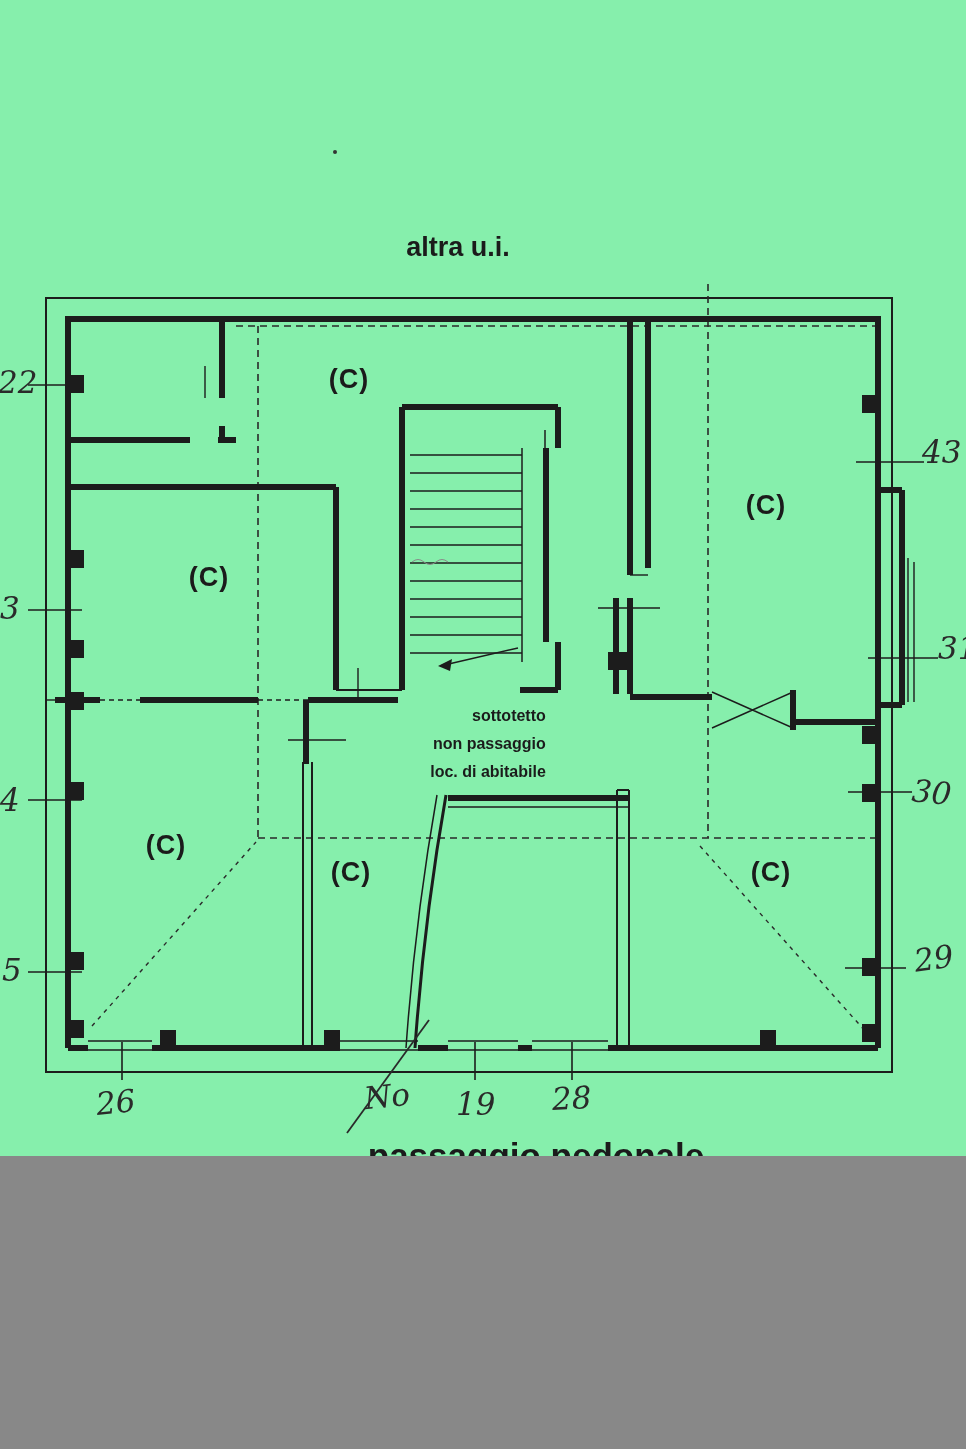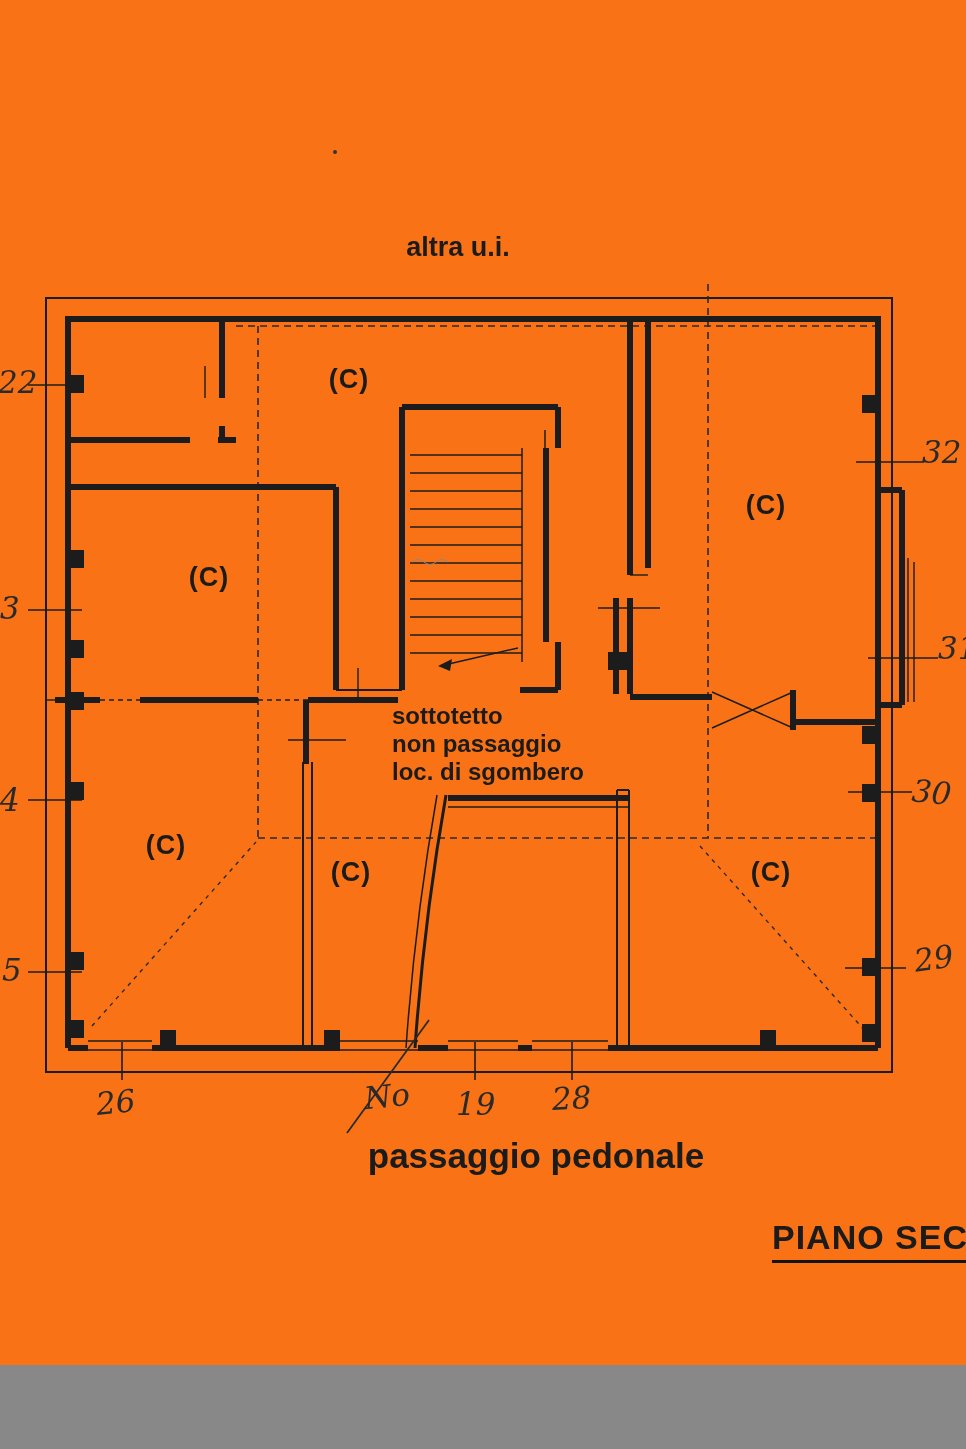--- a/index.html
+++ b/index.html
@@ -1,29 +1,29 @@
 <!DOCTYPE html>
 <html><head>
 <meta charset="utf-8">
 <style>
   html,body{margin:0;padding:0;background:#888;}
   .canvas{
     position:relative;
-    width:966px;height:1365px;
-    background:#f97316;
+    width:966px;height:1156px;
+    background:#86efac;
     overflow:hidden;
     font-family:"Liberation Sans",sans-serif;
     color:#1b1b1b;
   }
   .canvas svg{position:absolute;left:0;top:0;}
   .lbl{position:absolute;white-space:nowrap;}
   .center-x{transform:translateX(-50%);}
   .top-label{font-size:27px;font-weight:bold;}
   .c-mark{font-size:27px;font-weight:bold;letter-spacing:1px;}
-  .note{position:absolute;text-align:left;font-size:24px;font-weight:bold;line-height:28px;transform:translateX(-50%);}
+  .note{position:absolute;text-align:right;font-size:16px;font-weight:bold;line-height:28px;transform:translateX(-50%);}
   .bottom-label{font-size:35px;font-weight:bold;}
   .plan-title{
     position:absolute;font-size:34px;font-weight:bold;letter-spacing:1px;
     padding-bottom:3px;border-bottom:3px solid #141414;white-space:nowrap;
   }
   .hand{
     position:absolute;font-family:"DejaVu Serif",serif;font-style:italic;
     font-size:31px;color:#2a2a2a;white-space:nowrap;
   }
   .spec-dot{position:absolute;width:4px;height:4px;border-radius:50%;background:#333;}
@@ -164,33 +164,33 @@
   <div class="lbl c-mark center-x" style="left:349px;top:364px">(C)</div>
   <div class="lbl c-mark center-x" style="left:209px;top:562px">(C)</div>
   <div class="lbl c-mark center-x" style="left:766px;top:490px">(C)</div>
   <div class="lbl c-mark center-x" style="left:166px;top:830px">(C)</div>
   <div class="lbl c-mark center-x" style="left:351px;top:857px">(C)</div>
   <div class="lbl c-mark center-x" style="left:771px;top:857px">(C)</div>
 
   <div class="note" style="left:488px;top:702px">
     <div>sottotetto</div>
     <div>non passaggio</div>
-    <div>loc. di sgombero</div>
+    <div>loc. di abitabile</div>
   </div>
 
   <div class="lbl bottom-label center-x" style="left:536px;top:1136px">passaggio pedonale</div>
 
   <div class="plan-title" style="left:772px;top:1218px">PIANO SECO</div>
 
   <div class="hand" style="left:-2px;top:364px">22</div>
   <div class="hand" style="left:0px;top:590px">3</div>
   <div class="hand" style="left:0px;top:782px">4</div>
   <div class="hand" style="left:2px;top:952px">5</div>
 
-  <div class="hand" style="left:922px;top:434px">32</div>
+  <div class="hand" style="left:922px;top:434px">43</div>
   <div class="hand" style="left:938px;top:630px">31</div>
   <div class="hand" style="left:912px;top:774px;transform:rotate(6deg)">30</div>
   <div class="hand" style="left:914px;top:940px;transform:rotate(-8deg)">29</div>
 
   <div class="hand" style="left:96px;top:1084px;transform:rotate(-6deg)">26</div>
   <div class="hand" style="left:364px;top:1078px;transform:rotate(-6deg)">No</div>
   <div class="hand" style="left:456px;top:1086px">19</div>
   <div class="hand" style="left:552px;top:1080px;transform:rotate(-3deg)">28</div>
 
 </div>

